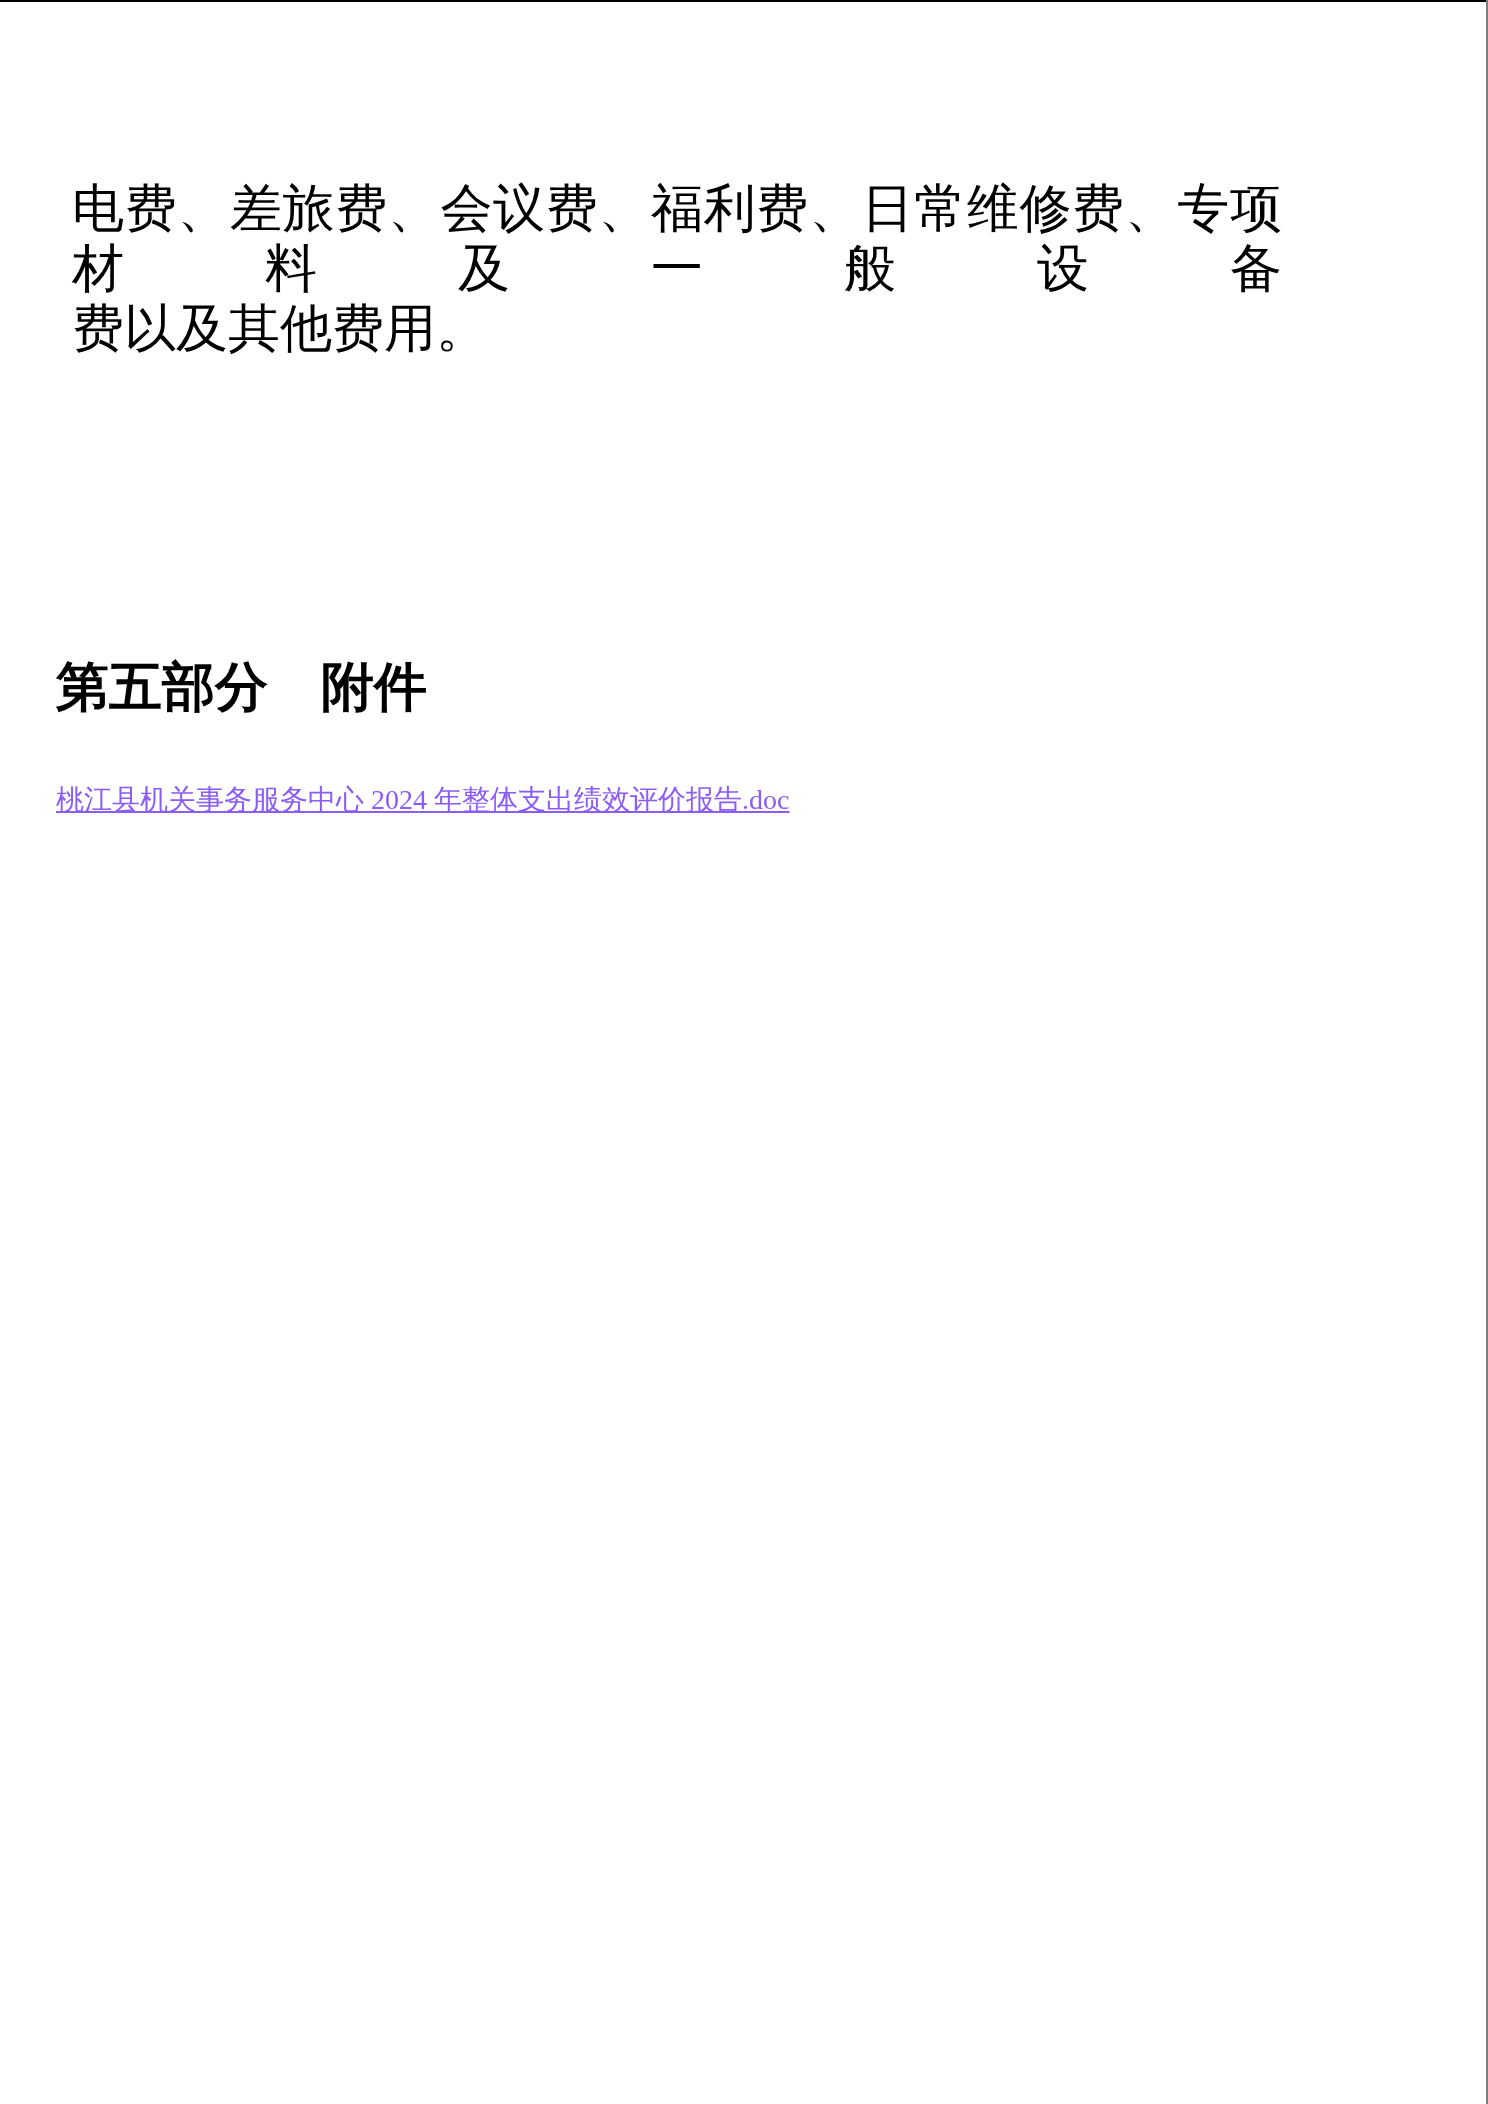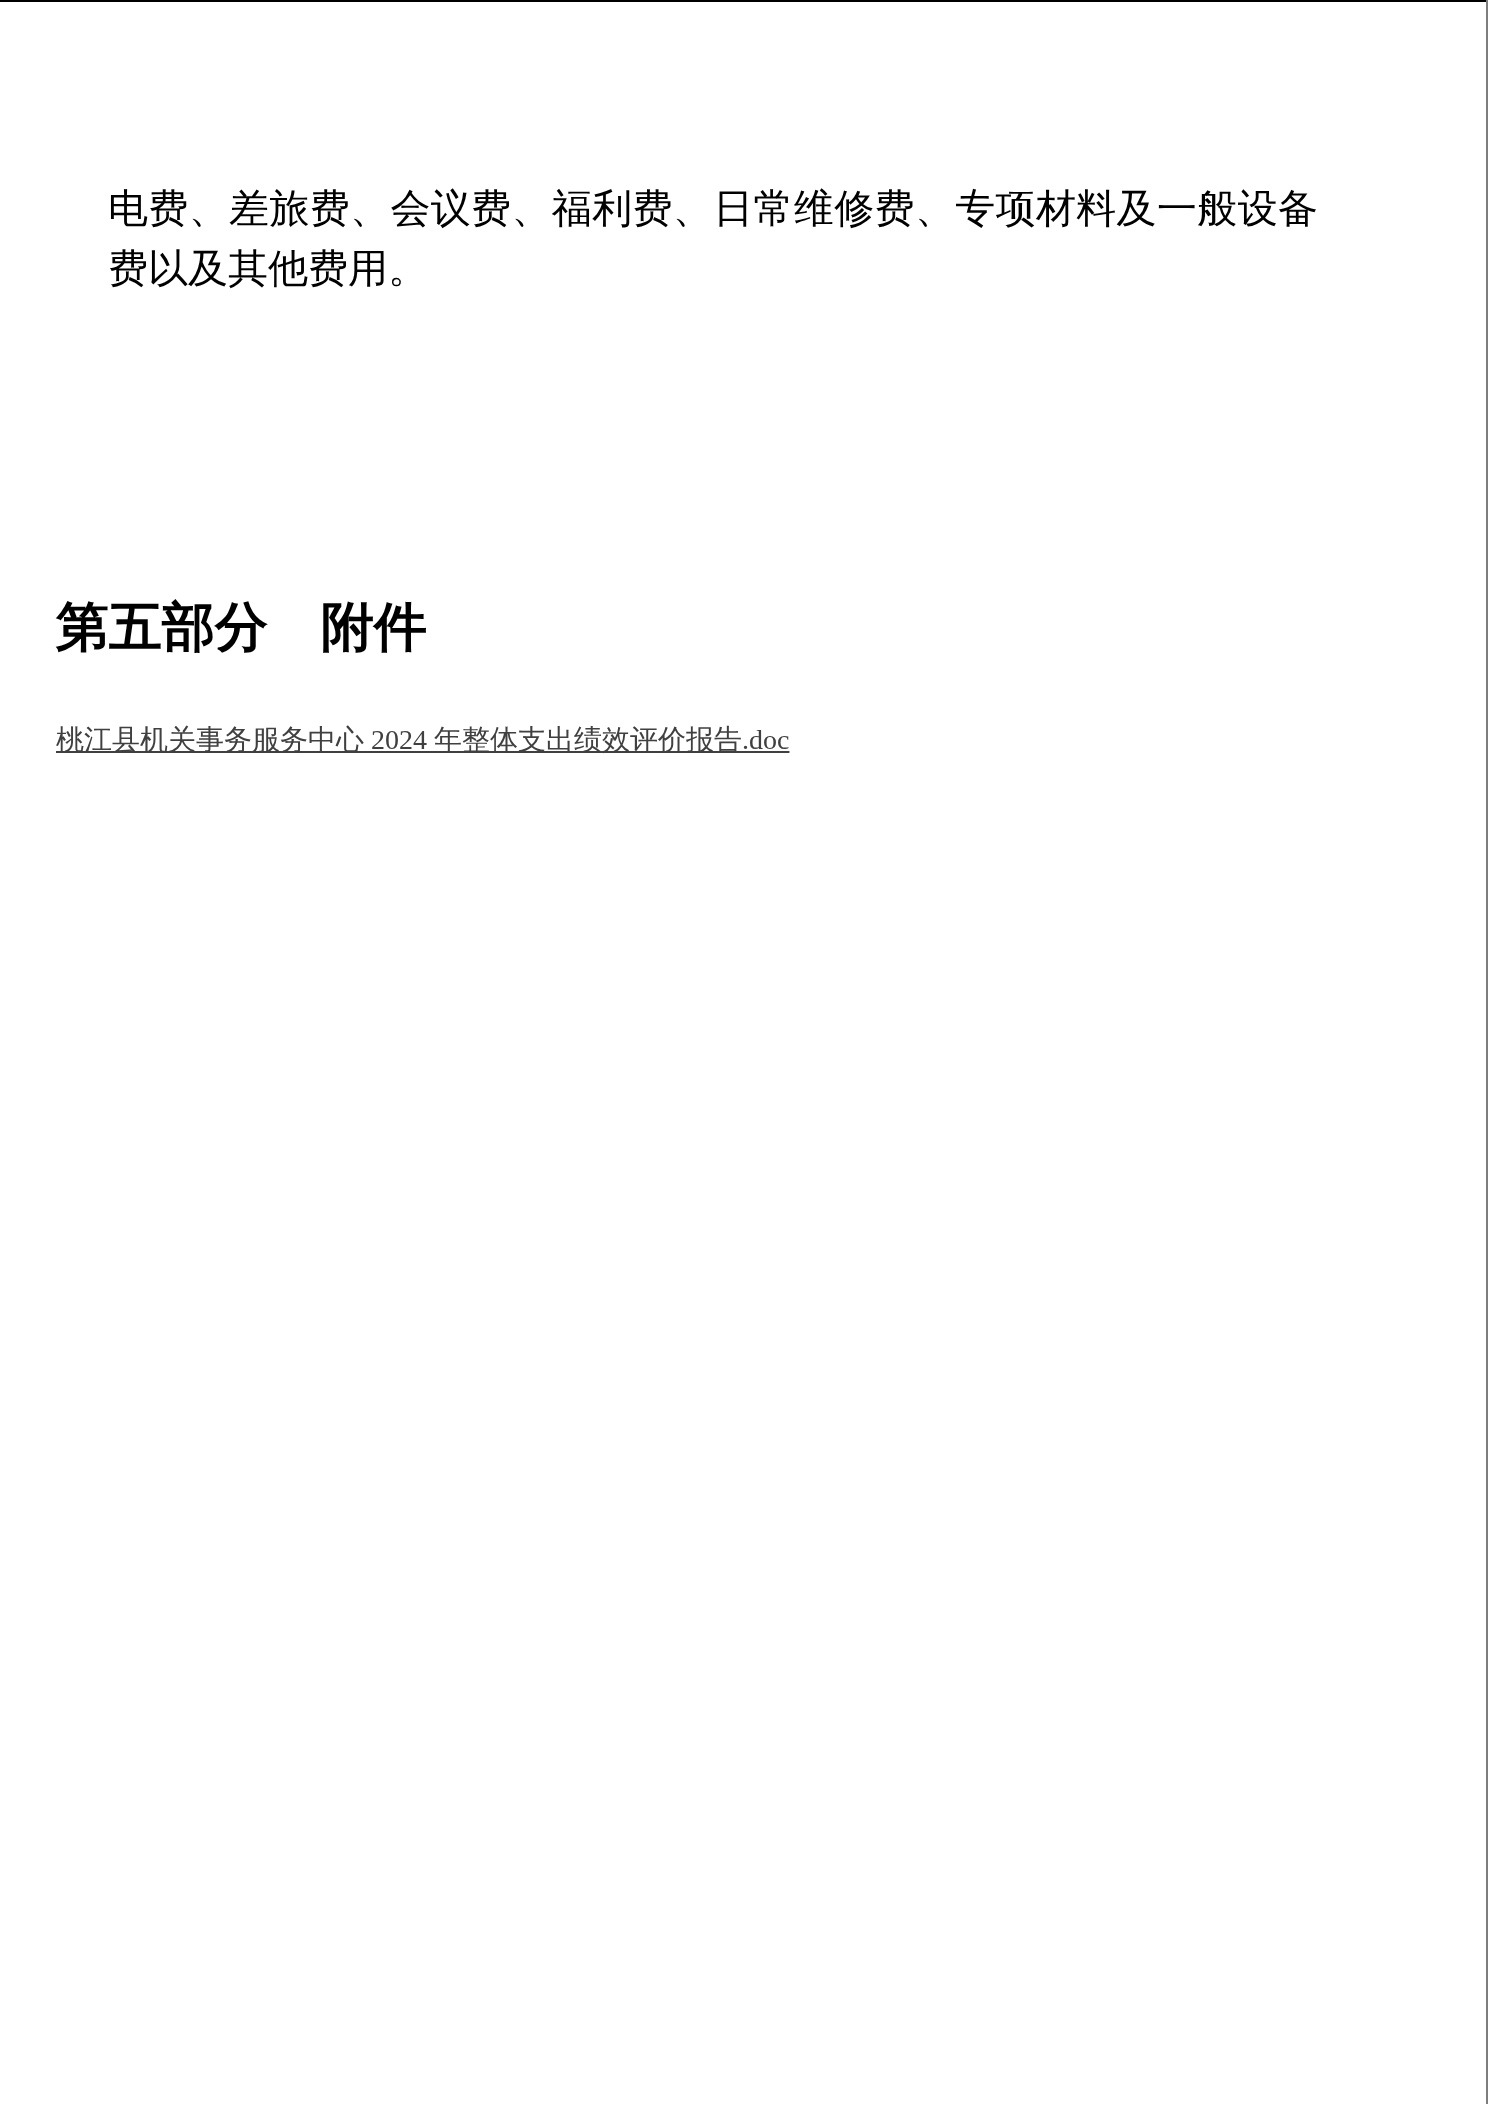--- a/index.html
+++ b/index.html
@@ -18,23 +18,23 @@
     width: 1488px; height: 2px;
     background: #000000;
   }
   .page-edge-right {
     position: absolute;
     top: 0; right: 0;
     width: 2px; height: 2104px;
     background: #7d7d7d;
   }
   .body-paragraph {
-    margin: 179px 0 0 108px;
+    margin: 179px 0 0 72px;
     width: 1210px;
-    font-size: 40px;
+    font-size: 52px;
     line-height: 60px;
     letter-spacing: 0;
   }
   .para-line {
     text-align: justify;
     text-align-last: justify;
     text-justify: inter-character;
   }
   .para-line.last {
     text-align: center;
@@ -48,21 +48,21 @@
     font-size: 53px;
     line-height: 75px;
     font-weight: bold;
   }
   .attachment-line {
     margin-top: 55px;
     font-size: 28px;
     line-height: 40px;
   }
   .attachment-link {
-    color: #404040;
+    color: #8b5cf6;
     cursor: pointer;
   }
 </style>
 </head>
 <body>
 
 <div class="page-edge-top"></div>
 <div class="page-edge-right"></div>
 
 <div class="body-paragraph">

